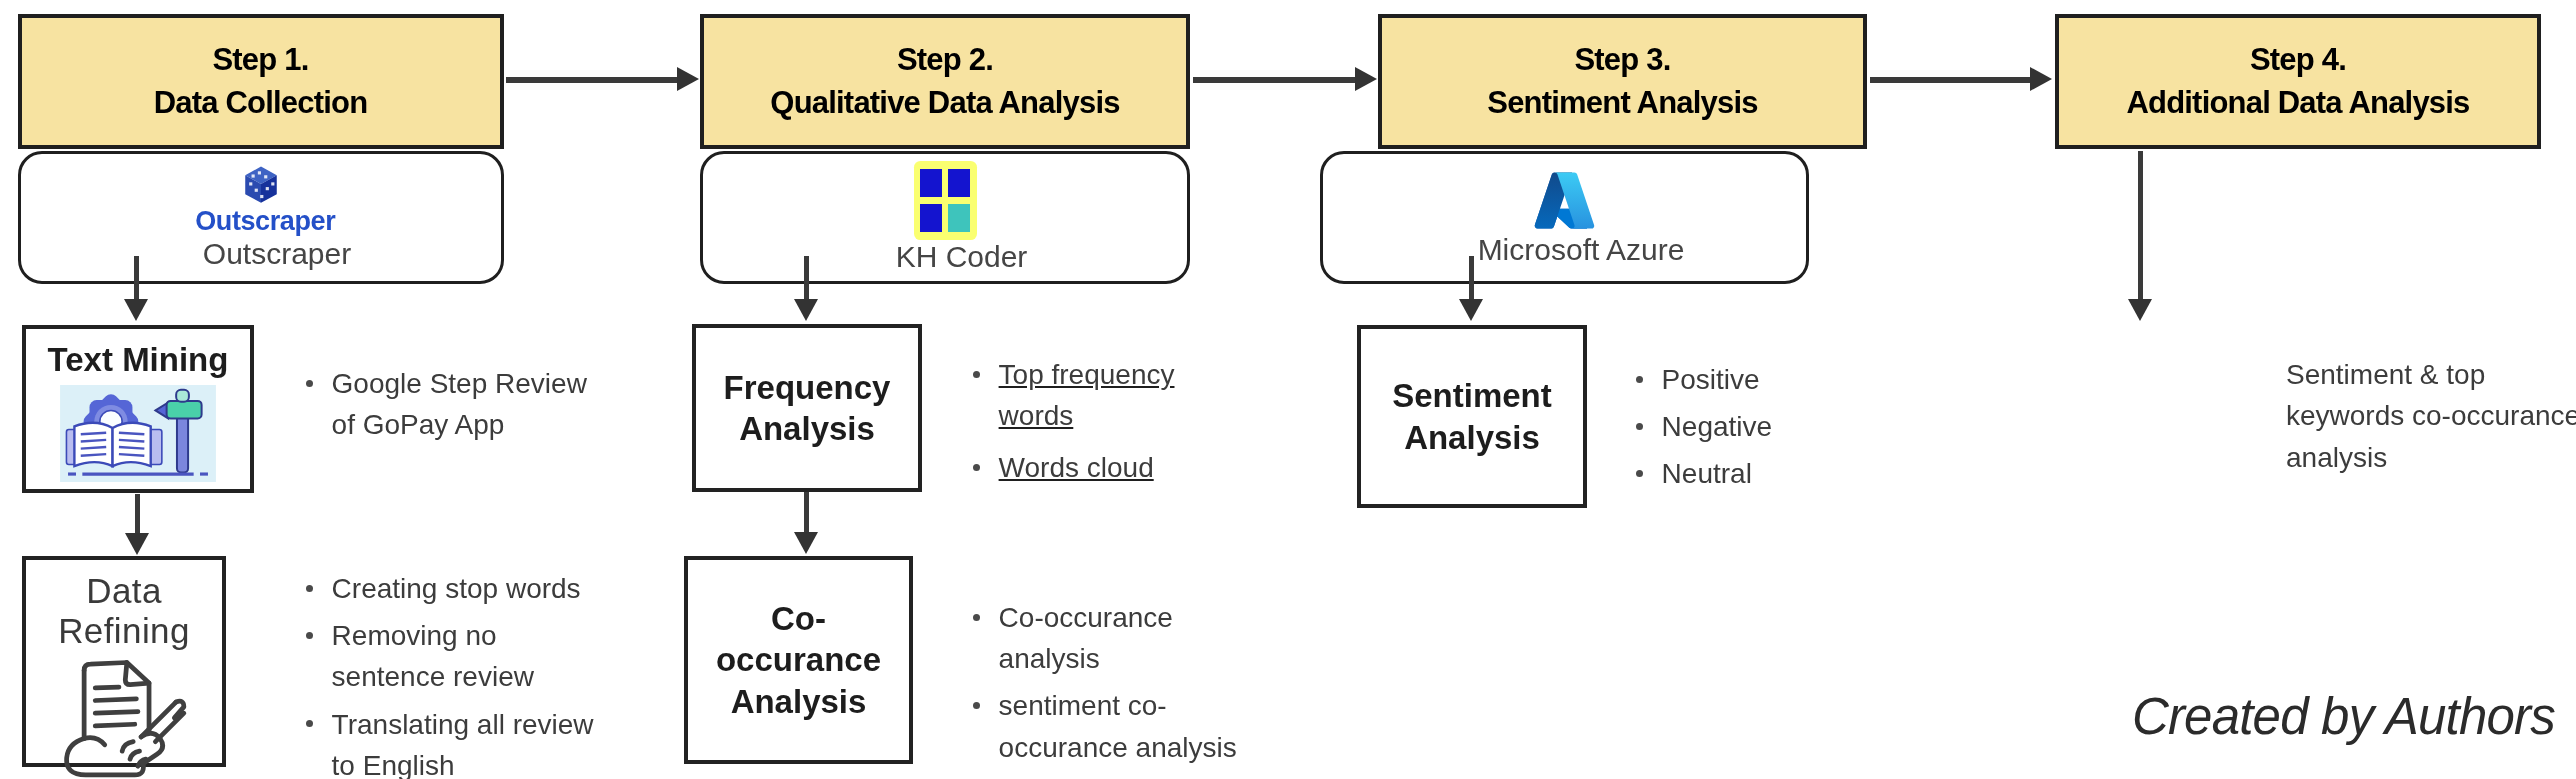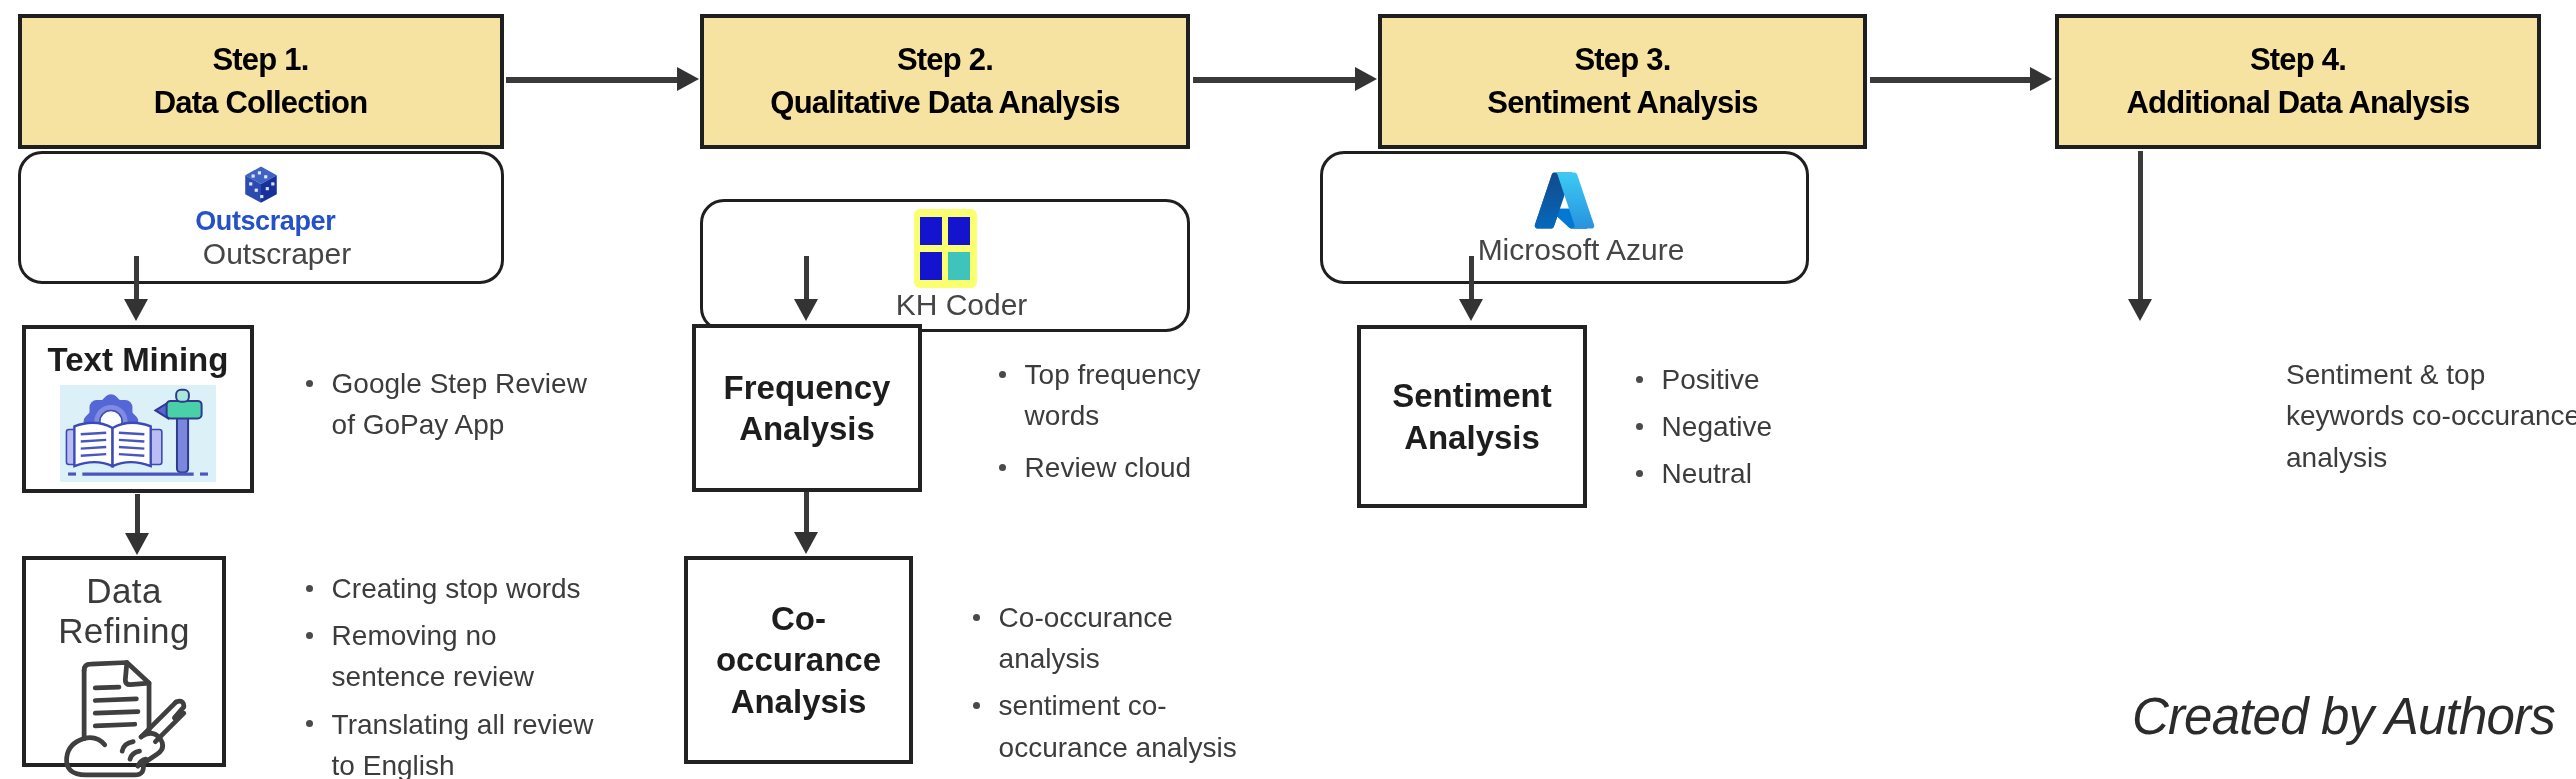--- a/index.html
+++ b/index.html
@@ -113,21 +113,21 @@
             <rect x="30" y="28" width="4" height="4"></rect>
           <rect x="37" y="22" width="4" height="4"></rect>
             <rect x="23" y="38" width="4" height="4"></rect>
         </g>
       </svg>
     </span>
     <span class="outs-brand">Outscraper</span>
     <span class="tool-label">Outscraper</span>
   </div>
 
-  <div class="tool" style="left:700px; width:490px;margin-top:48px;">
+  <div class="tool" style="left:700px; width:490px;">
     <span class="kh">
       <i></i>
         <i></i>
         <i></i>
         <i class="teal"></i>
     </span>
     <span class="tool-label">KH Coder</span>
   </div>
 
   <div class="tool" style="left:1320px; width:489px;text-align:center;">
@@ -245,23 +245,23 @@
   <ul class="blist" style="left:303px; top:363px; width:270px;">
     <li>Google Step Review of GoPay App</li>
   </ul>
 
   <ul class="blist" style="left:303px; top:568px; width:270px;">
     <li>Creating stop words</li>
     <li>Removing no sentence review</li>
     <li>Translating all review to English</li>
   </ul>
 
-  <ul class="blist spread" style="left:996px; top:354px; width:246px;">
+  <ul class="blist spread" style="left:970px; top:354px; width:246px;text-decoration:underline;">
     <li>Top frequency words</li>
-    <li>Review cloud</li>
+    <li>Words cloud</li>
   </ul>
 
   <ul class="blist" style="left:970px; top:597px; width:254px;">
     <li>Co-occurance analysis</li>
     <li>sentiment co-occurance analysis</li>
   </ul>
 
   <ul class="blist" style="left:1633px; top:359px; width:238px;">
     <li>Positive</li>
     <li>Negative</li>

